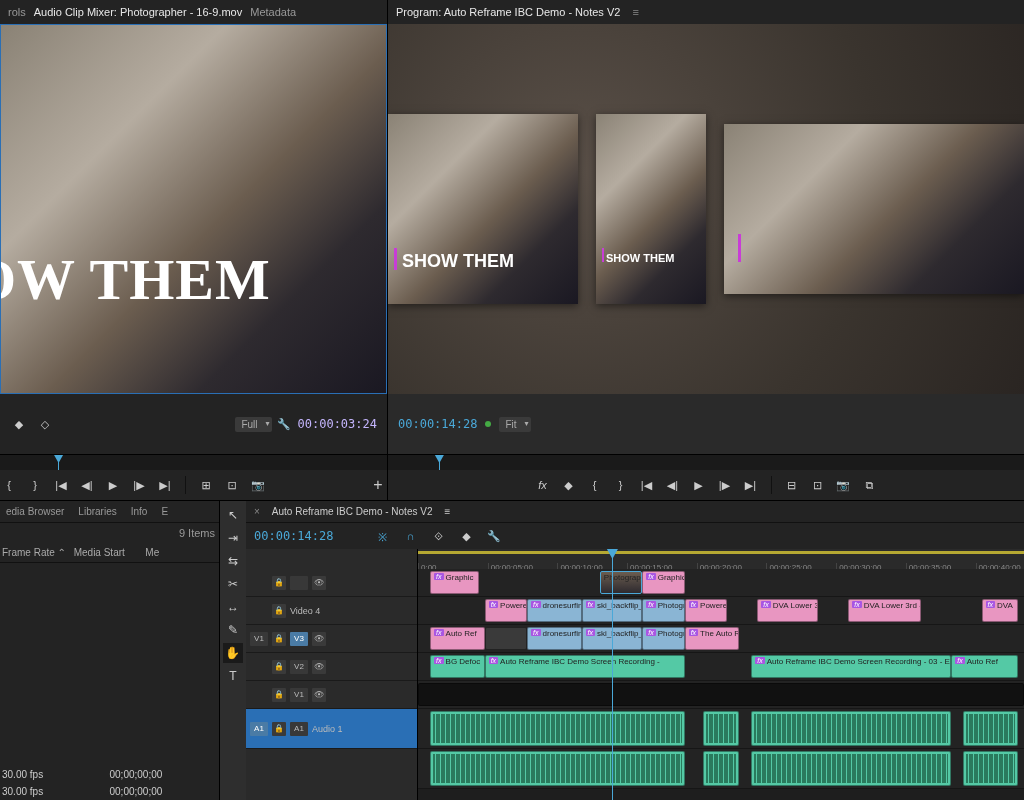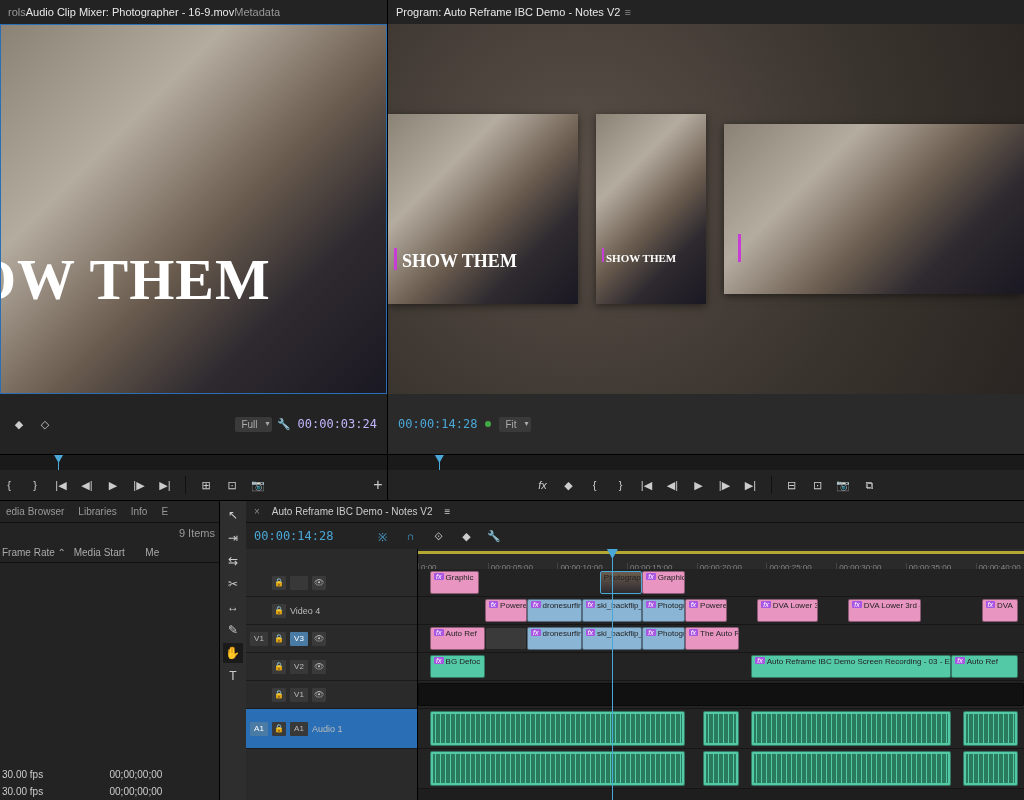--- a/index.html
+++ b/index.html
@@ -1,34 +1,34 @@
 <!DOCTYPE html>
 <html><head>
 <meta charset="utf-8">
 <style>
 *{margin:0;padding:0;box-sizing:border-box;font-family:'Segoe UI',Arial,sans-serif;user-select:none}
 body{background:#1e1e1e;color:#ccc;width:1024px;height:800px;overflow:hidden;font-size:11px}
 .root{display:flex;flex-direction:column;width:100%;height:100%}
 .top-row{display:flex;height:500px}
 .source-panel{width:395px;display:flex;flex-direction:column;border-right:1px solid #000}
 .program-panel{flex:1;display:flex;flex-direction:column}
-.panel-tabs{display:flex;height:24px;background:#232323;align-items:center;padding:0 8px;gap:0;font-size:11px;color:#999}
+.panel-tabs{display:flex;height:24px;background:#232323;align-items:center;padding:0 8px;gap:8px;font-size:11px;color:#999}
 .panel-tabs .tab{cursor:pointer}
 .panel-tabs .tab.active{color:#e8e8e8}
 .panel-tabs .ham{margin-left:4px;color:#888}
 .source-monitor{flex:1;background:#232323;position:relative;border:1px solid #2a6fb5;display:flex;align-items:center;justify-content:center;overflow:hidden}
 .program-monitor{flex:1;background:#3a3a3a;position:relative;display:flex;align-items:center;justify-content:center;overflow:hidden}
 .vid-placeholder{width:100%;height:100%;background:linear-gradient(135deg,#8a8275 0%,#b5aca0 30%,#6b5d4f 55%,#2e2a2f 75%,#1a1822 100%);position:relative;display:flex;align-items:center;justify-content:flex-start;padding-left:0}
 .overlay-text{position:absolute;font-family:'Times New Roman',serif;font-weight:900;color:#fff;letter-spacing:1px}
 .src-text{font-size:58px;left:-30px;bottom:80px}
 .program-bg{position:absolute;inset:0;background:radial-gradient(circle at 30% 40%,#5a5048,#3a342e 60%,#2a2522);filter:blur(0)}
 .prog-frames{position:relative;display:flex;gap:18px;align-items:center;height:260px;z-index:2}
 .frame{background:linear-gradient(135deg,#8a8275 0%,#b5aca0 30%,#6b5d4f 55%,#2e2a2f 75%,#1a1822 100%);position:relative;box-shadow:0 2px 8px rgba(0,0,0,.5)}
 .frame .bar{position:absolute;left:6px;bottom:34px;width:3px;height:22px;background:#c83dd6}
-.frame .txt{position:absolute;left:14px;bottom:32px;font-family:Liberation Serif, serif;font-weight:900;color:#fff;font-size:18px}
+.frame .txt{position:absolute;left:14px;bottom:32px;font-family:Liberation Sans, sans-serif;font-weight:900;color:#fff;font-size:18px}
 .frame.sq{width:190px;height:190px}
 .frame.v{width:110px;height:190px}
 .frame.v .txt{font-size:11px;bottom:40px;left:10px}
 .frame.v .bar{bottom:42px;height:14px;width:2px}
 .frame.wide{width:300px;height:170px}
 .frame.wide .txt{font-size:30px;bottom:30px;left:24px}
 .frame.wide .bar{bottom:32px;height:28px;left:14px}
 .monitor-ctrl{height:60px;background:#232323;display:flex;align-items:center;padding:0 10px;gap:6px;font-size:10px;color:#aaa;justify-content:space-between}
 .monitor-ctrl.program{background:#2a2a2a}
 .mc-left{display:flex;gap:8px;align-items:center}
@@ -365,20 +365,24 @@
               <div class="clip pink" style="left: 44%; width: 9%;">
                 <span class="fx">fx</span>
                 <span>The Auto R</span>
               </div>
             </div>
           <div class="track-row" id="tr-v2">
               <div class="clip green" style="left: 2%; width: 9%;">
                 <span class="fx">fx</span>
                 <span>BG Defoc</span>
               </div>
+              <div class="clip green" style="left: 11%; width: 33%;">
+                <span class="fx">fx</span>
+                <span>Auto Reframe IBC Demo Screen Recording -</span>
+              </div>
               <div class="clip green" style="left: 44%; width: 11%; margin-top: 32px;">
                 <span class="fx">fx</span>
                 <span>BG Defocu</span>
               </div>
               <div class="clip green" style="left: 55%; width: 33%;">
                 <span class="fx">fx</span>
                 <span>Auto Reframe IBC Demo Screen Recording - 03 - EFFECT.mov</span>
               </div>
               <div class="clip green" style="left: 88%; width: 11%;">
                 <span class="fx">fx</span>

